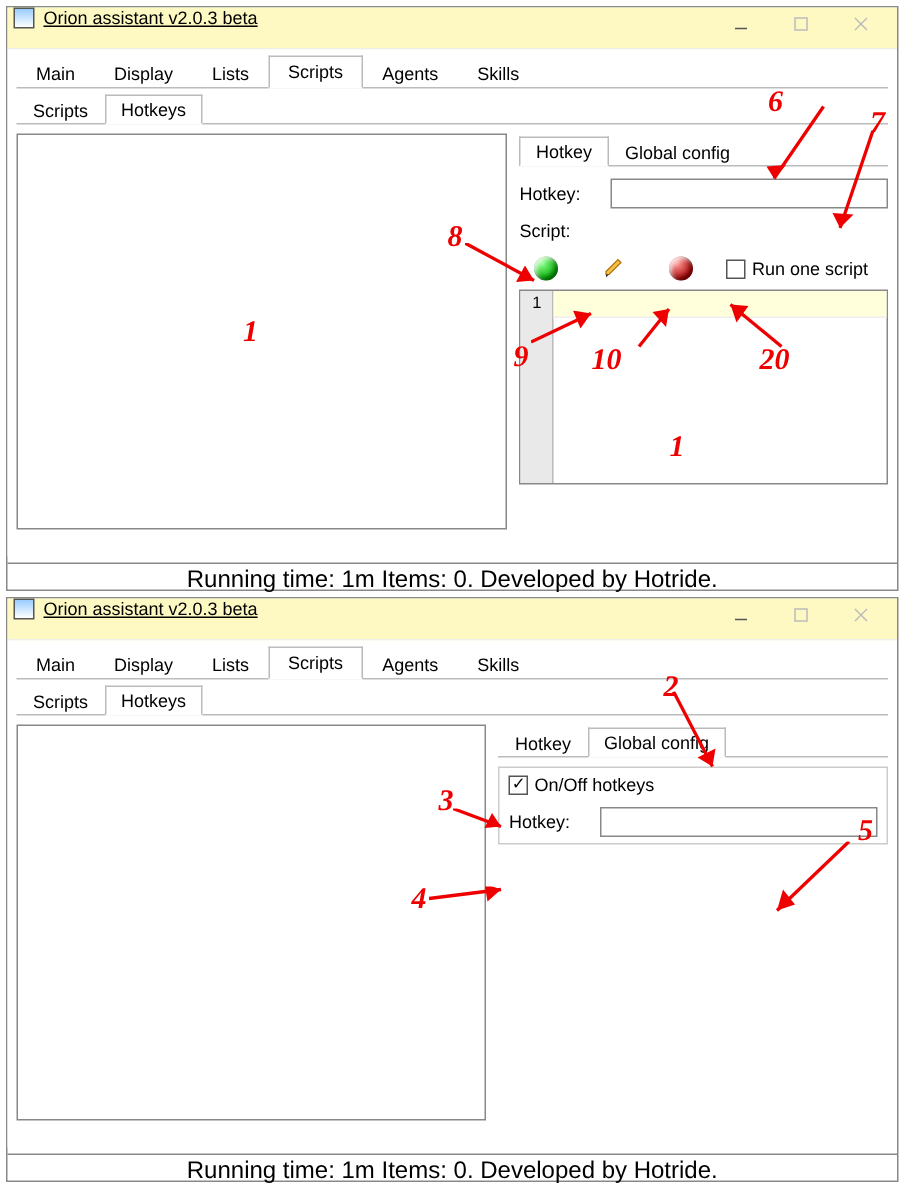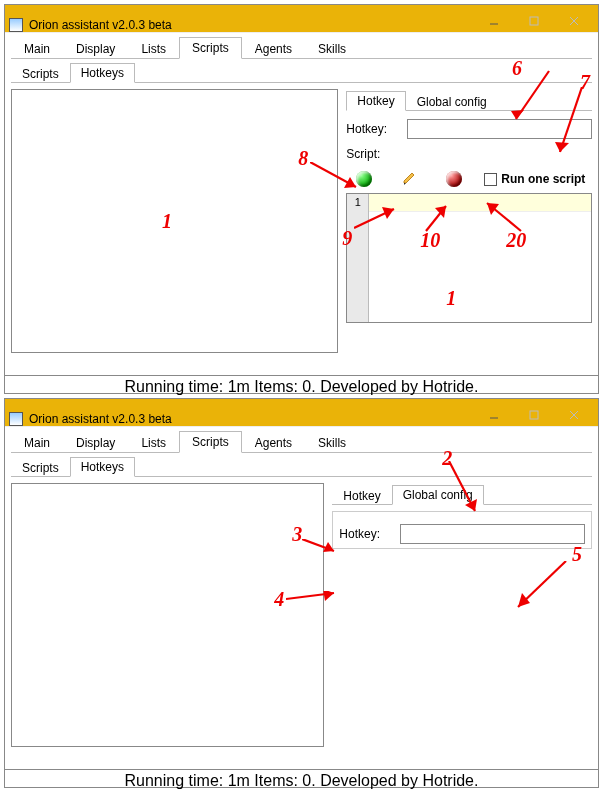--- a/index.html
+++ b/index.html
@@ -1,18 +1,18 @@
 <!DOCTYPE html>
 <html><head>
 <meta charset="utf-8">
 <style>
   * { box-sizing: border-box; font-family: "Segoe UI", Tahoma, sans-serif; }
   body { margin: 0; padding: 4px; background: #fff; width: 603px; font-size: 12px; color: #000; }
   .window { border: 1px solid #888; background: #fff; margin-bottom: 4px; }
-  .titlebar { display: flex; align-items: flex-end; height: 28px; padding: 0 4px; background: #eab308; border-bottom: 1px solid #eee;}
+  .titlebar { display: flex; align-items: flex-start; height: 28px; padding: 0 4px; background: #fef9c3; border-bottom: 1px solid #eee; text-decoration: underline;}
   .app-icon { width: 14px; height: 14px; border: 1px solid #555; background: linear-gradient(#9cf,#fff); margin-right: 6px;}
   .title-text { flex: 1; font-size: 12px; }
   .win-controls { display: flex; }
   .win-btn { width: 40px; height: 22px; display: flex; align-items: center; justify-content: center; color: #999; font-size: 13px;}
   .win-btn svg { stroke: #555; stroke-width: 1; fill: none; }
   .win-btn.disabled svg { stroke: #bbb; }
   .client { padding: 2px 6px 2px 6px; background: #fff; }
   .tab-strip { display: flex; align-items: flex-end; border-bottom: 1px solid #bbb; height: 24px; }
   .tab { padding: 3px 12px; border: 1px solid transparent; border-bottom: none; color: #000; position: relative; top:1px;}
   .tab.active { border-color: #bbb; background: #fff; border-bottom: 1px solid #fff; }
@@ -22,21 +22,21 @@
   .content-row { display: flex; gap: 8px; margin-top: 6px; }
   .left-pane { width: 330px; height: 264px; border: 1px solid #888; background: #fff; position: relative;}
   .right-pane { flex: 1; position: relative;}
   .inner-tab-strip { display: flex; align-items: flex-end; border-bottom: 1px solid #bbb; height: 22px; }
   .inner-tab { padding: 2px 10px; border: 1px solid transparent; border-bottom: none; position: relative; top:1px;}
   .inner-tab.active { border-color: #bbb; background: #fff; border-bottom: 1px solid #fff;}
   .form-row { display: flex; align-items: center; margin-top: 8px; gap: 20px;}
   .text-input { border: 1px solid #888; height: 20px; background: #fff; padding: 0 3px;}
   .select { border: 1px solid #888; height: 20px; background: #fff; display: flex; align-items: center; padding: 0 18px 0 4px; position: relative;}
   .select::after { content:""; position:absolute; right:5px; top:7px; border-left:4px solid transparent; border-right:4px solid transparent; border-top:5px solid #555;}
-  .icon-row { display: flex; gap: 30px; margin-top: 10px; font-weight: bold; }
+  .icon-row { display: flex; gap: 30px; margin-top: 10px; }
   .ball { width:16px; height:16px; border-radius:50%; box-shadow: inset -2px -2px 3px rgba(0,0,0,0.4), inset 2px 2px 3px rgba(255,255,255,0.8);}
   .ball.green { background: radial-gradient(circle at 35% 30%, #8f8, #0a0 70%);}
   .ball.red { background: radial-gradient(circle at 35% 30%, #f99, #a00 70%);}
   .pencil { width:14px; height:14px; }
   .pencil svg { display:block;}
   .chk { width:13px; height:13px; border:1px solid #555; background:#fff; display:inline-flex; align-items:center; justify-content:center;}
   .chk.checked::after { content:"✓"; font-size:11px; line-height:11px; color:#000;}
   .grid-box { border:1px solid #888; height:130px; margin-top:6px; display:flex; background:#fff;}
   .grid-head { width:22px; background:#e9e9e9; border-right:1px solid #bbb; font-size:11px; padding-top:2px; text-align:center;}
   .grid-body { flex:1; }
@@ -144,21 +144,21 @@
             <line x1="0" y1="0" x2="46" y2="25"></line>
             <polygon points="46,25 34,26 40,15"></polygon>
           </svg>
 
         <span class="ann" style="left:-4px; top:138px;">9</span>
         <svg class="arrow" style="left:8px; top:118px;" width="46" height="22">
             <line x1="0" y1="21" x2="40" y2="2"></line>
             <polygon points="40,2 28,0 33,12"></polygon>
           </svg>
 
-        <span class="ann" style="left:74px; top:140px;">10</span>
+        <span class="ann" style="left:48px; top:140px;">10</span>
         <svg class="arrow" style="left:78px; top:115px;" width="30" height="28">
             <line x1="2" y1="27" x2="22" y2="2"></line>
             <polygon points="22,2 11,4 20,14"></polygon>
           </svg>
 
         <span class="ann" style="left:160px; top:140px;">20</span>
         <svg class="arrow" style="left:135px; top:112px;" width="44" height="32">
             <line x1="40" y1="30" x2="6" y2="2"></line>
             <polygon points="6,2 18,3 10,14"></polygon>
           </svg>
@@ -208,20 +208,24 @@
     </div>
 
     <div class="content-row rel-area" style="height:280px;">
       <div class="left-pane"></div>
       <div class="right-pane rel-area">
         <div class="inner-tab-strip">
           <div class="inner-tab">Hotkey</div>
           <div class="inner-tab active">Global config</div>
         </div>
         <div class="gc-box">
+          <div style="display:flex; align-items:center; gap:4px;">
+            <span class="chk checked"></span>
+            <label class="lbl">On/Off hotkeys</label>
+          </div>
           <div class="form-row">
             <label class="lbl">Hotkey:</label>
             <input class="text-input" style="flex: 1 1 0%;" value="">
           </div>
         </div>
 
         <span class="ann" style="left:110px; top:-36px;">2</span>
         <svg class="arrow" style="left:115px; top:-22px;" width="44" height="58">
             <line x1="2" y1="0" x2="28" y2="50"></line>
             <polygon points="28,50 18,44 30,38"></polygon>

